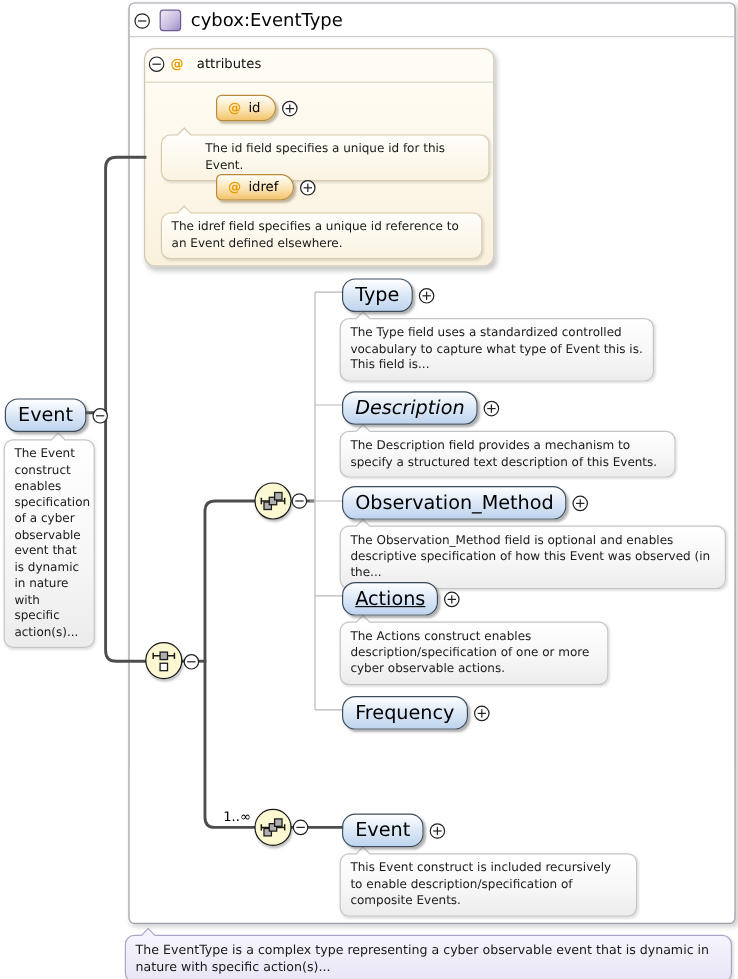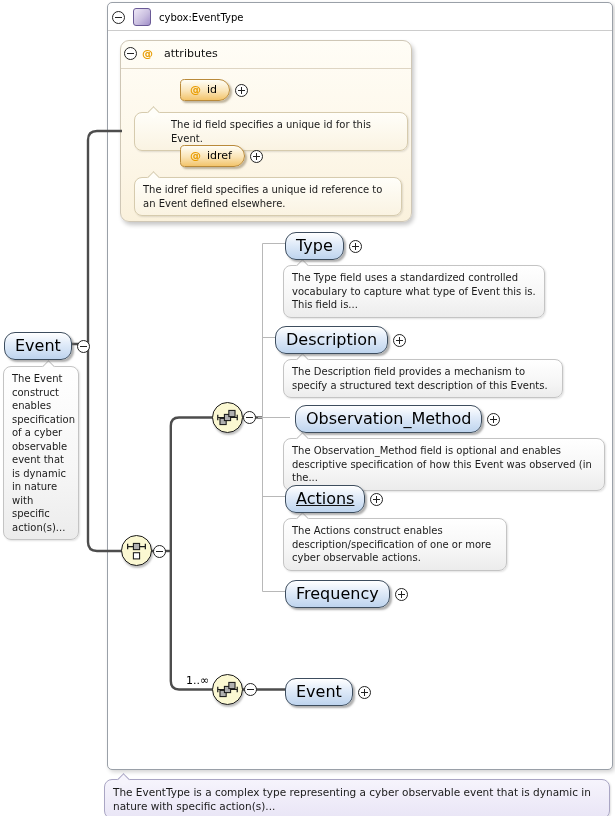--- a/index.html
+++ b/index.html
@@ -74,21 +74,21 @@
   .tip.cream::before { background:#fffef9; border-color:#d6cbae; }
   .tip.lav { background:linear-gradient(180deg,#f6f4fc 0%,#e9e5f6 100%); border-color:#aaa6c4; }
   .tip.lav::before { background:#f6f4fc; border-color:#aaa6c4; } .notch14::before { left:14px; } .notch40::before { left:40px; }
   
   .root-header { position:absolute; left:112px; top:8px; display:flex; align-items:center; gap:8px; z-index:6; }
   .ct-square {
     width:18px; height:18px; border-radius:3px;
     background:linear-gradient(135deg,#efe9f7 0%,#cabfe0 55%,#a18fc9 100%);
     border:1px solid #6a5a96;
   }
-  .root-title { font-size:10px; color:#000;text-align:center; }
+  .root-title { font-size:15px; color:#000;text-align:center; }
   .card-label { position:absolute; font-size:11px; color:#000; z-index:6; }
 </style>
 </head>
 <body>
 
 <div class="stage">
 
   <div class="outer-box"></div>
   <div class="hsep" style="left:108px; top:30px; width:504px; background:#cccccc;"></div>
 
@@ -167,27 +167,27 @@
     </svg>
   </div>
   <div class="pm abs" style="left:243px; top:411px;"></div>
 
   <div class="row" style="left:285px; top:232px;">
     <span class="badge-el">Type</span>
     <div class="pm plus"></div>
   </div>
   <div class="tip notch14" style="left:283px; top:265px; width:262px;">The Type field uses a standardized controlled vocabulary to capture what type of Event this is. This field is...</div>
 
-  <div class="row" style="left:275px; top:326px;">
+  <div class="row" style="left:285px; top:326px;font-style:italic;">
     <span class="badge-el">Description</span>
     <div class="pm plus"></div>
   </div>
   <div class="tip notch14" style="left:283px; top:359px; width:280px;">The Description field provides a mechanism to specify a structured text description of this Events.</div>
 
-  <div class="row" style="left:295px; top:405px;justify-content:flex-end;">
+  <div class="row" style="left:285px; top:405px;justify-content:flex-end;">
     <span class="badge-el">Observation_Method</span>
     <div class="pm plus"></div>
   </div>
   <div class="tip notch14" style="left:283px; top:438px; width:322px;">The Observation_Method field is optional and enables descriptive specification of how this Event was observed (in the...</div>
 
   <div class="row" style="left:285px; top:485px;text-decoration:underline;">
     <span class="badge-el">Actions</span>
     <div class="pm plus"></div>
   </div>
   <div class="tip notch14" style="left:283px; top:518px; width:224px;">The Actions construct enables description/specification of one or more cyber observable actions.</div>
@@ -207,16 +207,17 @@
       <rect x="9.5" y="9.5" width="7" height="7" fill="#b0b0b0" stroke="#1a1a1a" stroke-width="1.2"></rect>
       <rect x="14.5" y="5" width="7" height="7" fill="#b0b0b0" stroke="#1a1a1a" stroke-width="1.2"></rect>
     </svg>
   </div>
   <div class="pm abs" style="left:244px; top:683px;"></div>
 
   <div class="row" style="left:285px; top:678px;">
     <span class="badge-el">Event</span>
     <div class="pm plus"></div>
   </div>
+  <div class="tip notch14" style="left:283px; top:711px; width:248px;">This Event construct is included recursively to enable description/specification of composite Events.</div>
 
   <div class="tip lav notch14" style="left:104px; top:779px; width:506px; font-size:10.5px; line-height:14px;">The EventType is a complex type representing a cyber observable event that is dynamic in nature with specific action(s)...</div>
 
 </div>
 
 </body></html>

